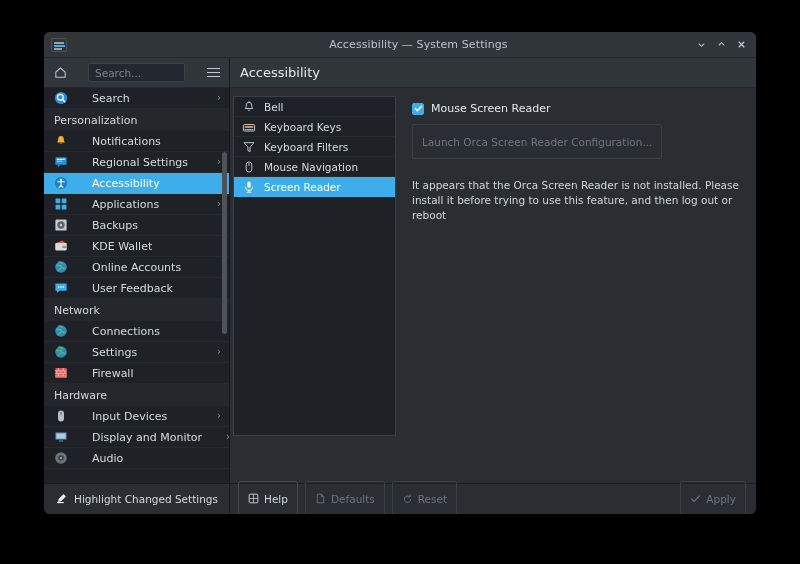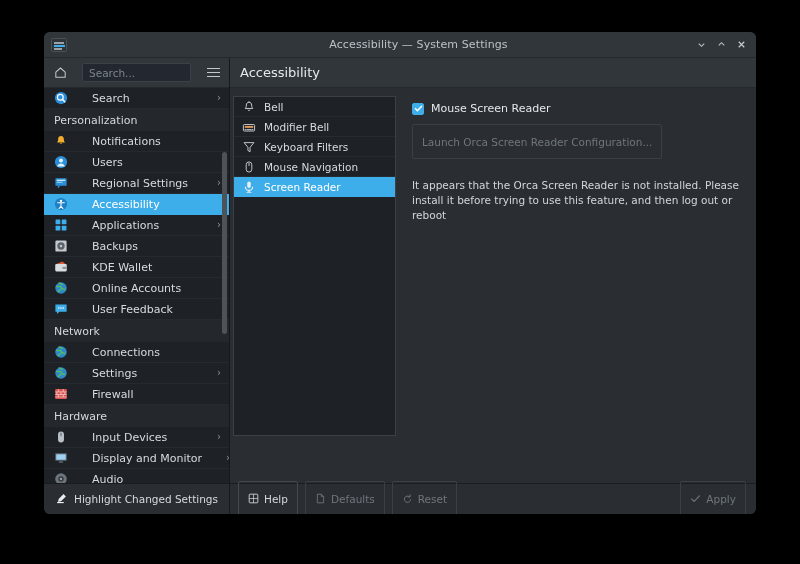--- a/index.html
+++ b/index.html
@@ -55,21 +55,21 @@
   
   .sidebar {
     width: 186px; flex: 0 0 186px;
     background: #1e2226;
     display: flex; flex-direction: column;
     border-right: 1px solid #16191c;
     min-height: 0;
   }
   .sidebar-top {
     height: 30px; flex: 0 0 30px;
-    display: flex; align-items: center; gap: 12px;
+    display: flex; align-items: center; gap: 18px;
     padding: 0 6px;
     background: #31363b;
     border-bottom: 1px solid #25292c;
     justify-content: center;
   }
   .icon-btn {
     width: 20px; height: 20px; display: flex; align-items: center; justify-content: center;
     color: #c2c8cd; flex: 0 0 auto;
   }
   .search-box {
@@ -253,30 +253,20 @@
                 <svg width="14" height="14" viewBox="0 0 16 16">
                   <path d="M8 2.2c-2 0-3.2 1.4-3.2 3.3 0 2.6-.9 3.6-1.3 4.2h9c-.4-.6-1.3-1.6-1.3-4.2 0-1.9-1.2-3.3-3.2-3.3z" fill="#f0ad32"></path>
                   <path d="M6.6 10.6a1.5 1.5 0 0 0 2.8 0z" fill="#d4901f"></path>
                 </svg>
               </span>
               <span class="label">Notifications</span>
             </div>
             <div class="nav-item">
               <span class="ico">
                 <svg width="14" height="14" viewBox="0 0 16 16">
-                  <circle cx="8" cy="8" r="7" fill="#2a8fd8"></circle>
-                  <circle cx="8" cy="6.2" r="2.3" fill="#dff0fb"></circle>
-                  <path d="M3.6 13c.7-2.2 2.4-3.3 4.4-3.3s3.7 1.1 4.4 3.3z" fill="#dff0fb"></path>
-                </svg>
-              </span>
-              <span class="label">Users</span>
-            </div>
-            <div class="nav-item">
-              <span class="ico">
-                <svg width="14" height="14" viewBox="0 0 16 16">
                   <rect x="1.6" y="2.6" width="12.8" height="8.6" rx="1" fill="#2a8fd8"></rect>
                   <rect x="3.2" y="4.2" width="9.6" height="1.5" fill="#cfe8f9"></rect>
                   <rect x="3.2" y="6.6" width="6.4" height="1.2" fill="#9fd0f2"></rect>
                   <path d="M4.4 11.2l0 3 3-3z" fill="#2a8fd8"></path>
                 </svg>
               </span>
               <span class="label">Regional Settings</span>
               <span class="chev">›</span>
             </div>
             <div class="nav-item selected">
@@ -440,21 +430,21 @@
               <span class="label">Bell</span>
             </div>
             <div class="sub-item">
               <span class="ico">
                 <svg width="14" height="14" viewBox="0 0 16 16">
                   <rect x="1.6" y="5.2" width="12.8" height="7.4" rx="1" fill="none" stroke="#c7ccd1" stroke-width="1.1"></rect>
                   <rect x="3.2" y="6.8" width="9.6" height="2.2" fill="#e0975a"></rect>
                   <path d="M3.4 11h1.4M6 11h4M11.2 11h1.4" stroke="#c7ccd1" stroke-width="1.1" stroke-linecap="round"></path>
                 </svg>
               </span>
-              <span class="label">Modifier Bell</span>
+              <span class="label">Keyboard Keys</span>
             </div>
             <div class="sub-item">
               <span class="ico">
                 <svg width="14" height="14" viewBox="0 0 16 16">
                   <path d="M2.4 3h11.2L9.2 8.4v5L6.8 12V8.4z" fill="none" stroke="#c7ccd1" stroke-width="1.1" stroke-linejoin="round"></path>
                 </svg>
               </span>
               <span class="label">Keyboard Filters</span>
             </div>
             <div class="sub-item">

